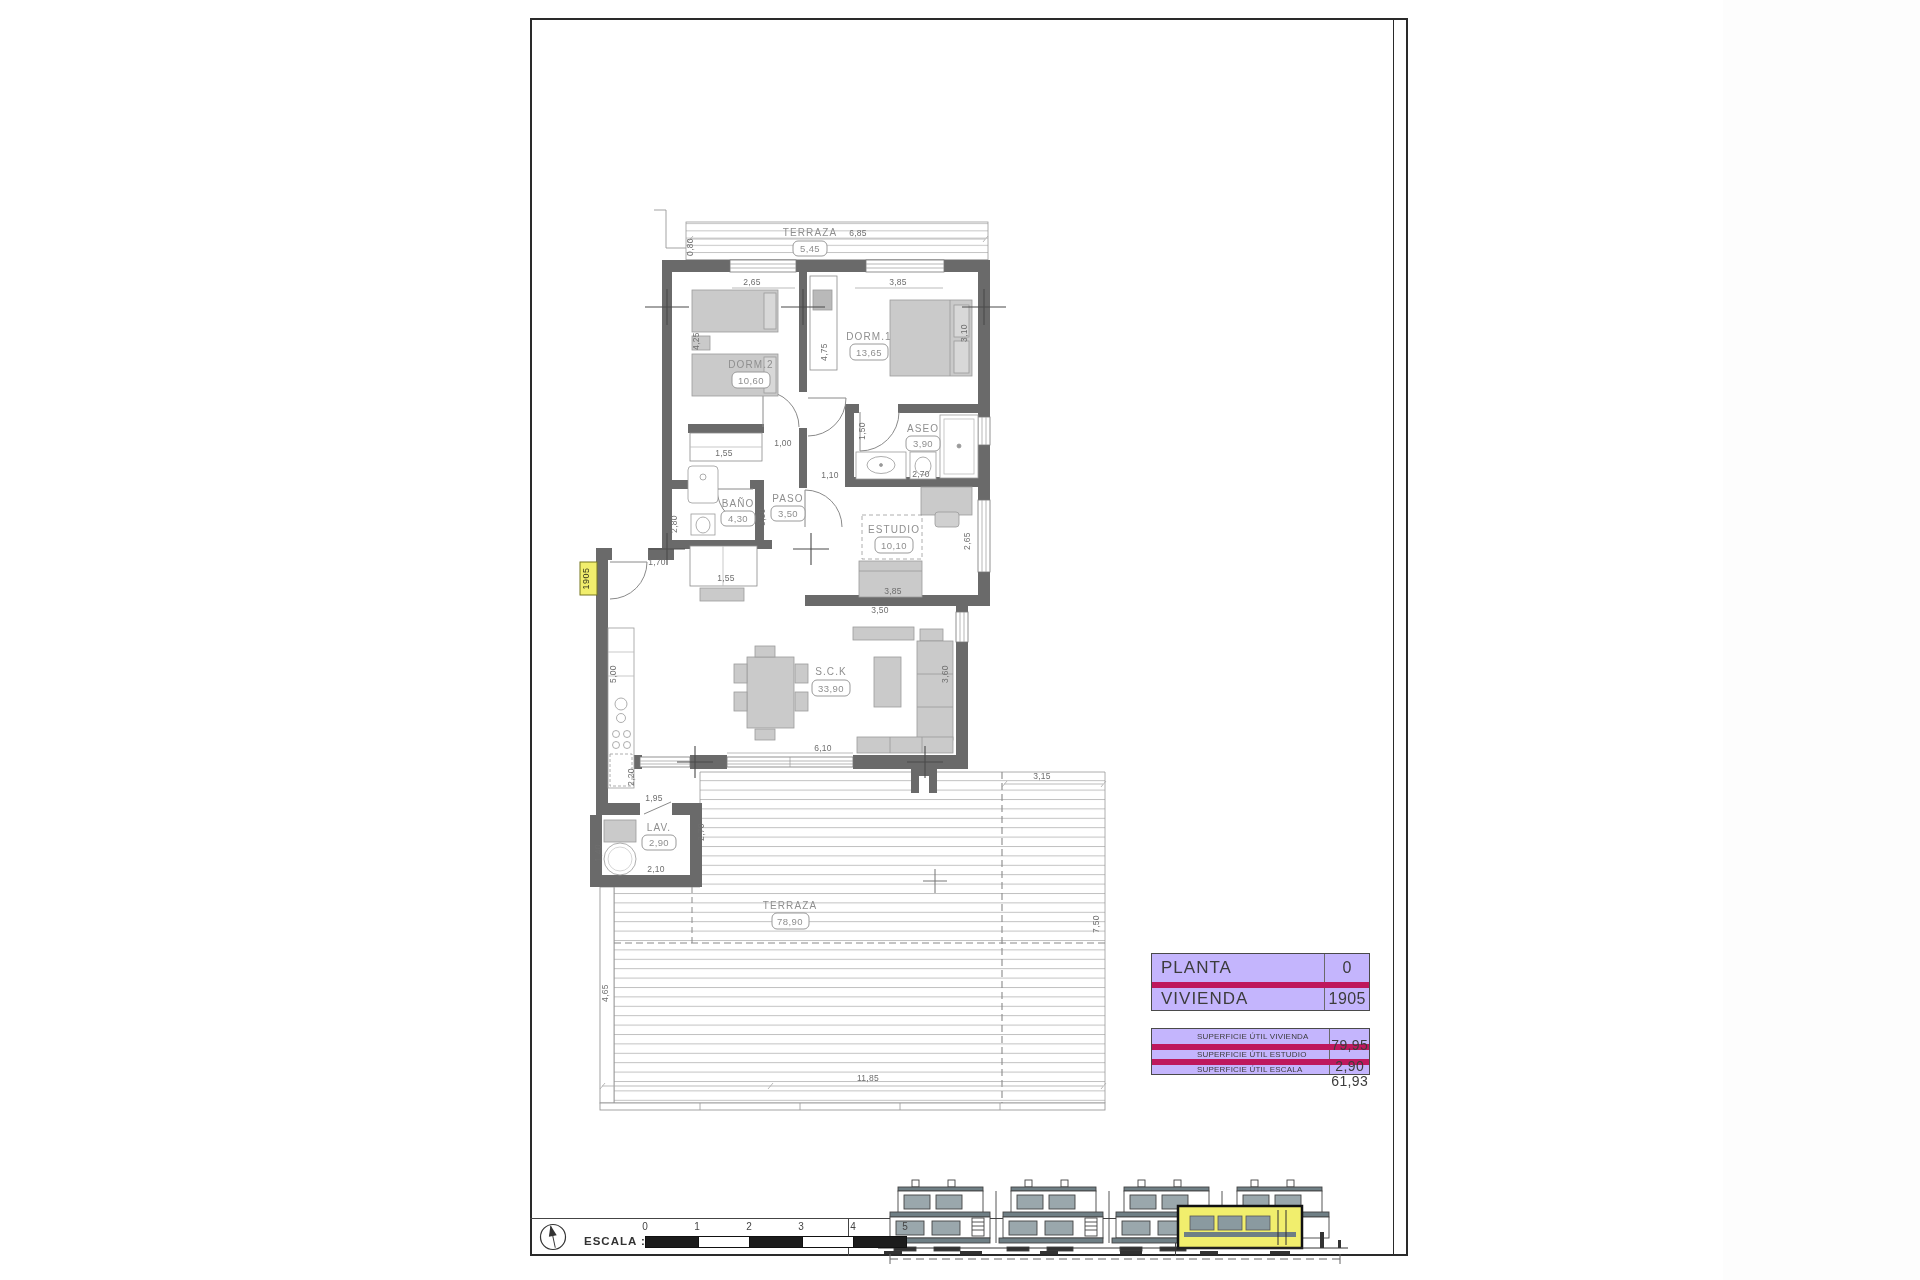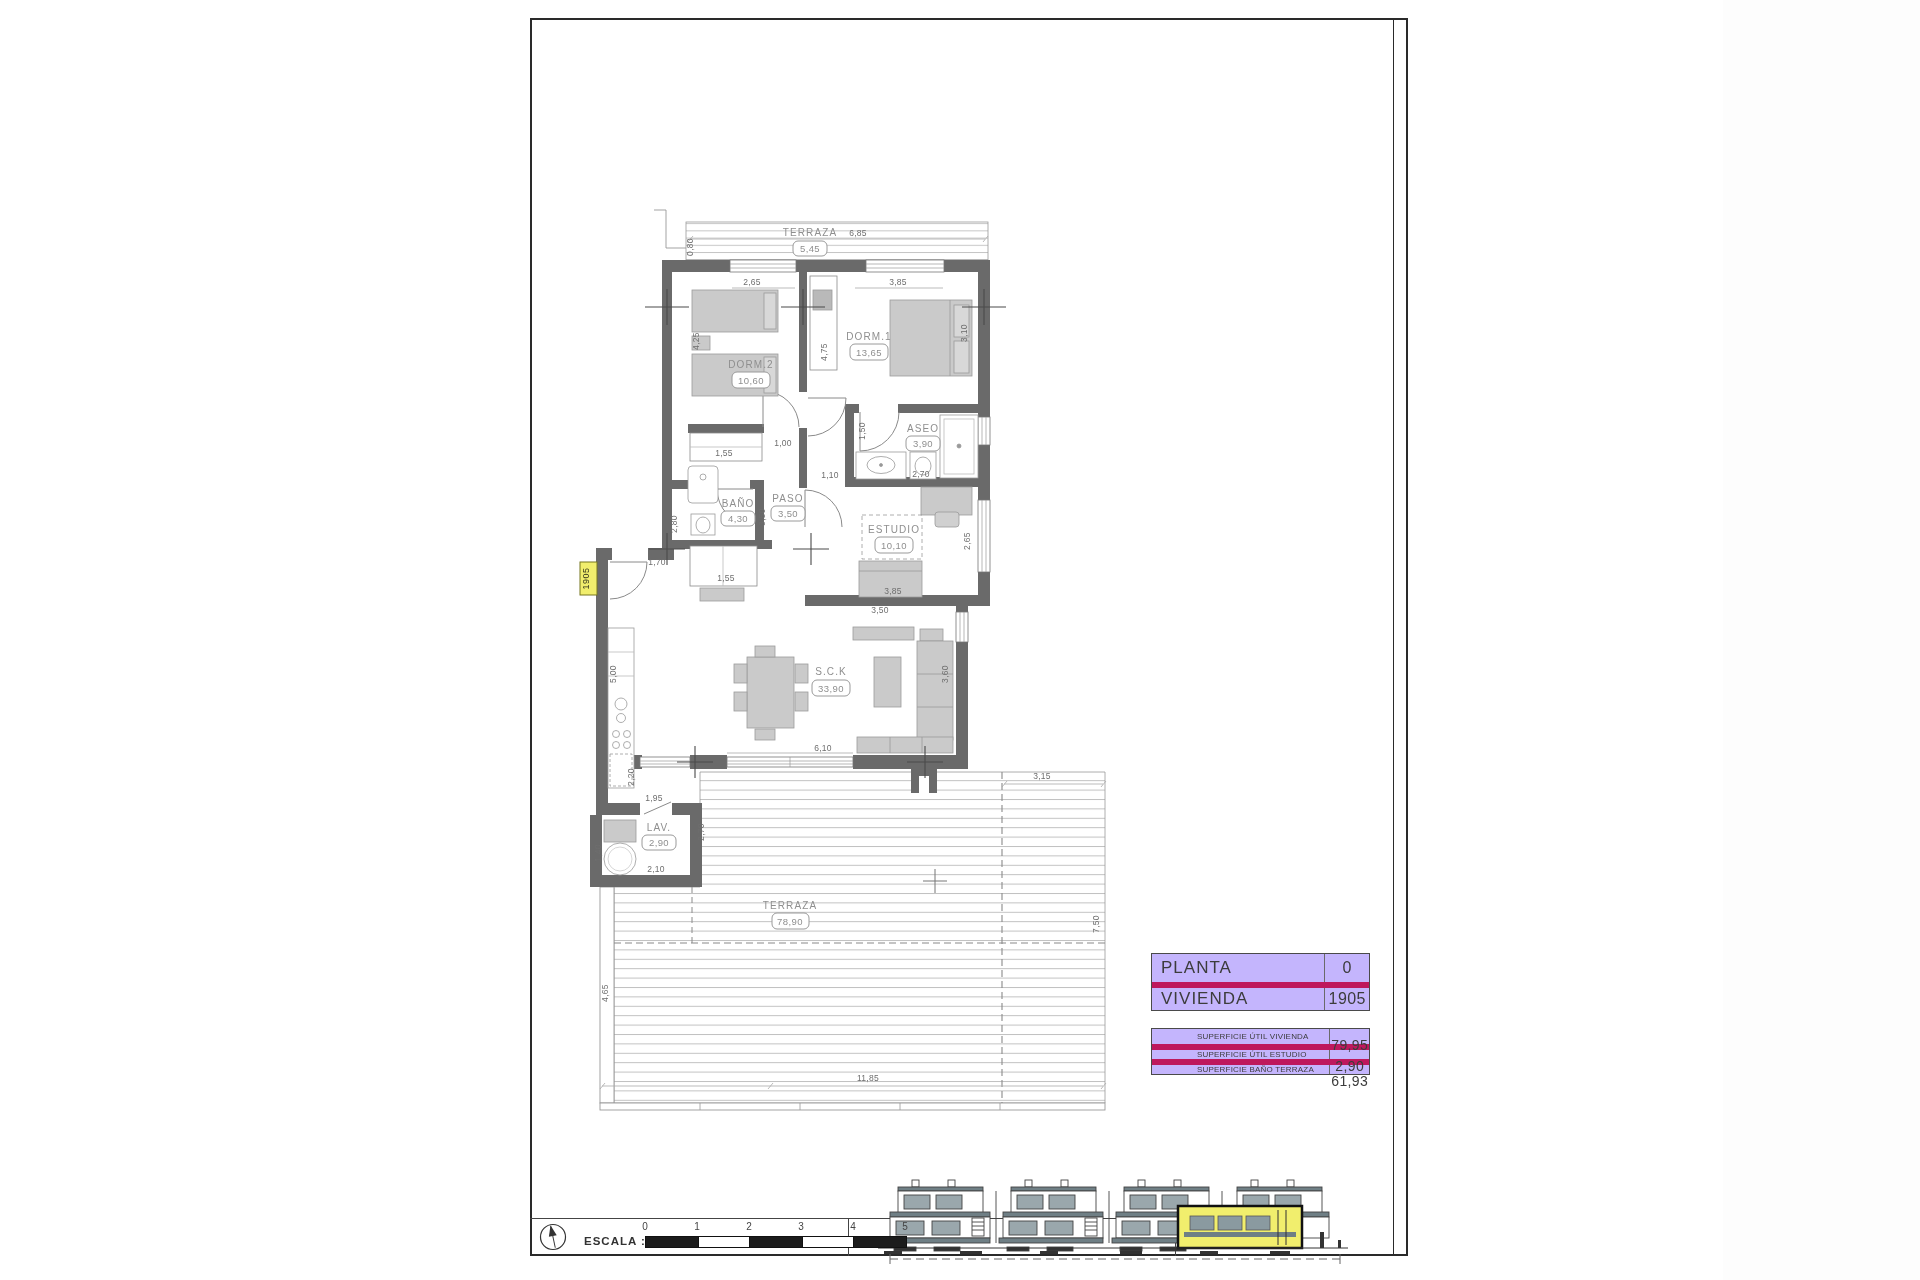--- a/index.html
+++ b/index.html
@@ -326,21 +326,21 @@
   <div class="tbl t-small t-util">
     <div class="row">
       <div class="lbl">SUPERFICIE ÚTIL VIVIENDA</div>
       <div class="val">79,95</div>
     </div>
     <div class="row">
       <div class="lbl">SUPERFICIE ÚTIL ESTUDIO</div>
       <div class="val">2,90</div>
     </div>
     <div class="row">
-      <div class="lbl">SUPERFICIE BAÑO TERRAZA</div>
+      <div class="lbl">SUPERFICIE ÚTIL ESCALA</div>
       <div class="val">61,93</div>
     </div>
   </div>
 
 
   <svg style="position:absolute;left:870px;top:1175px;" width="485" height="100" viewBox="870 1175 485 100" xmlns="http://www.w3.org/2000/svg">
     <g stroke="#444" stroke-width="0.9" fill="none">
       <g>
         <rect x="912" y="1180" width="7" height="7"></rect>
           <rect x="948" y="1180" width="7" height="7"></rect>

